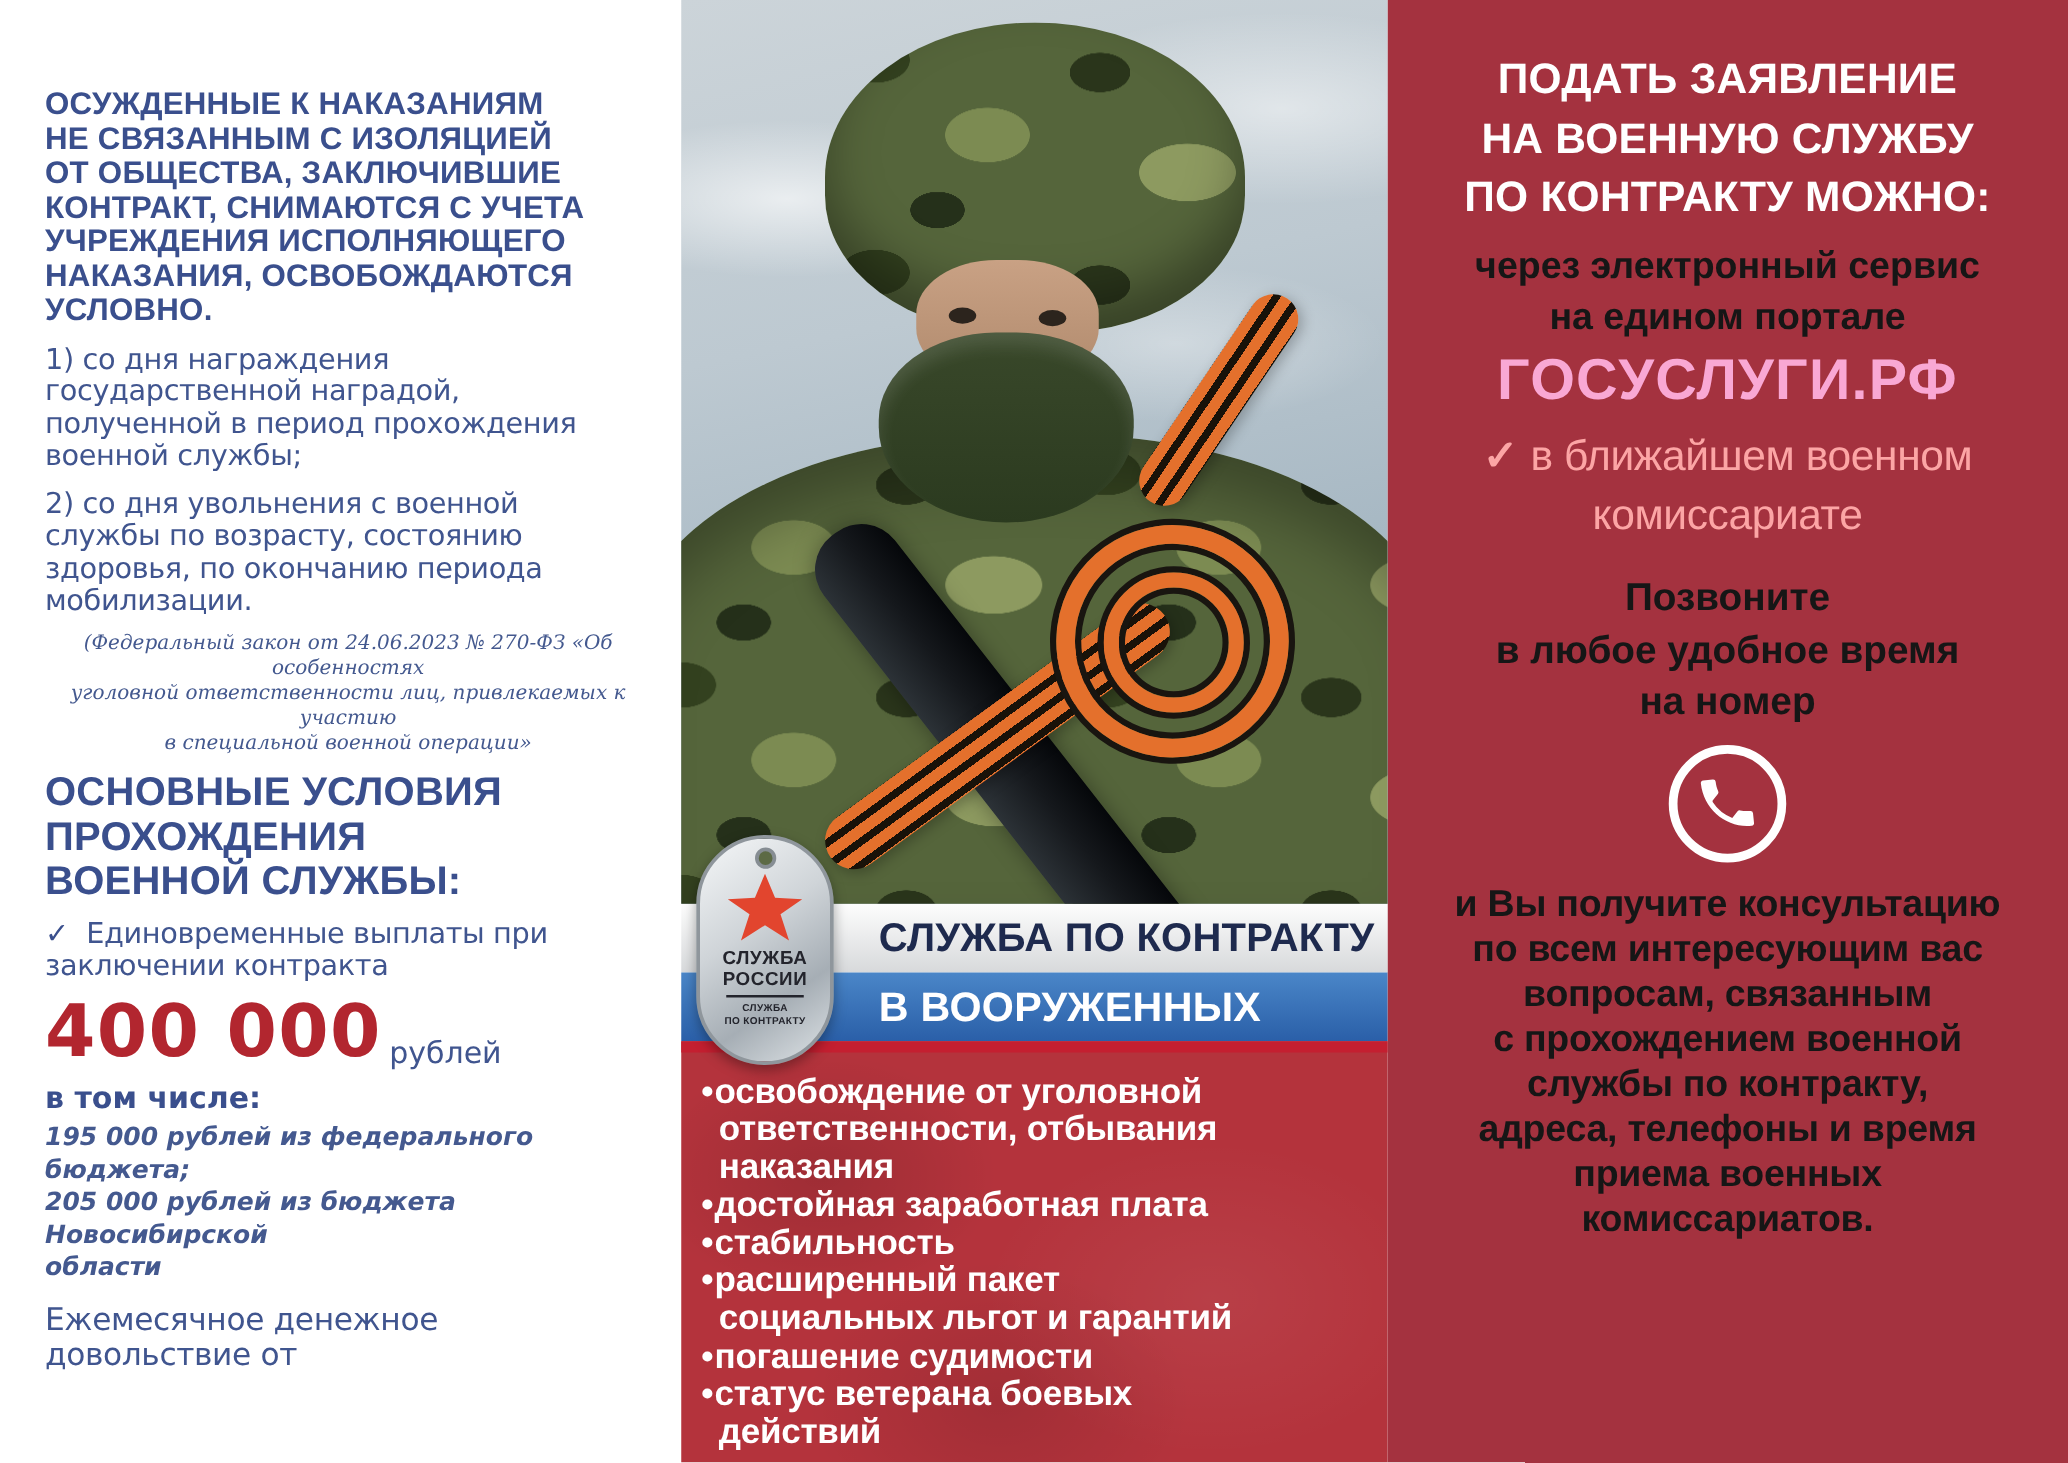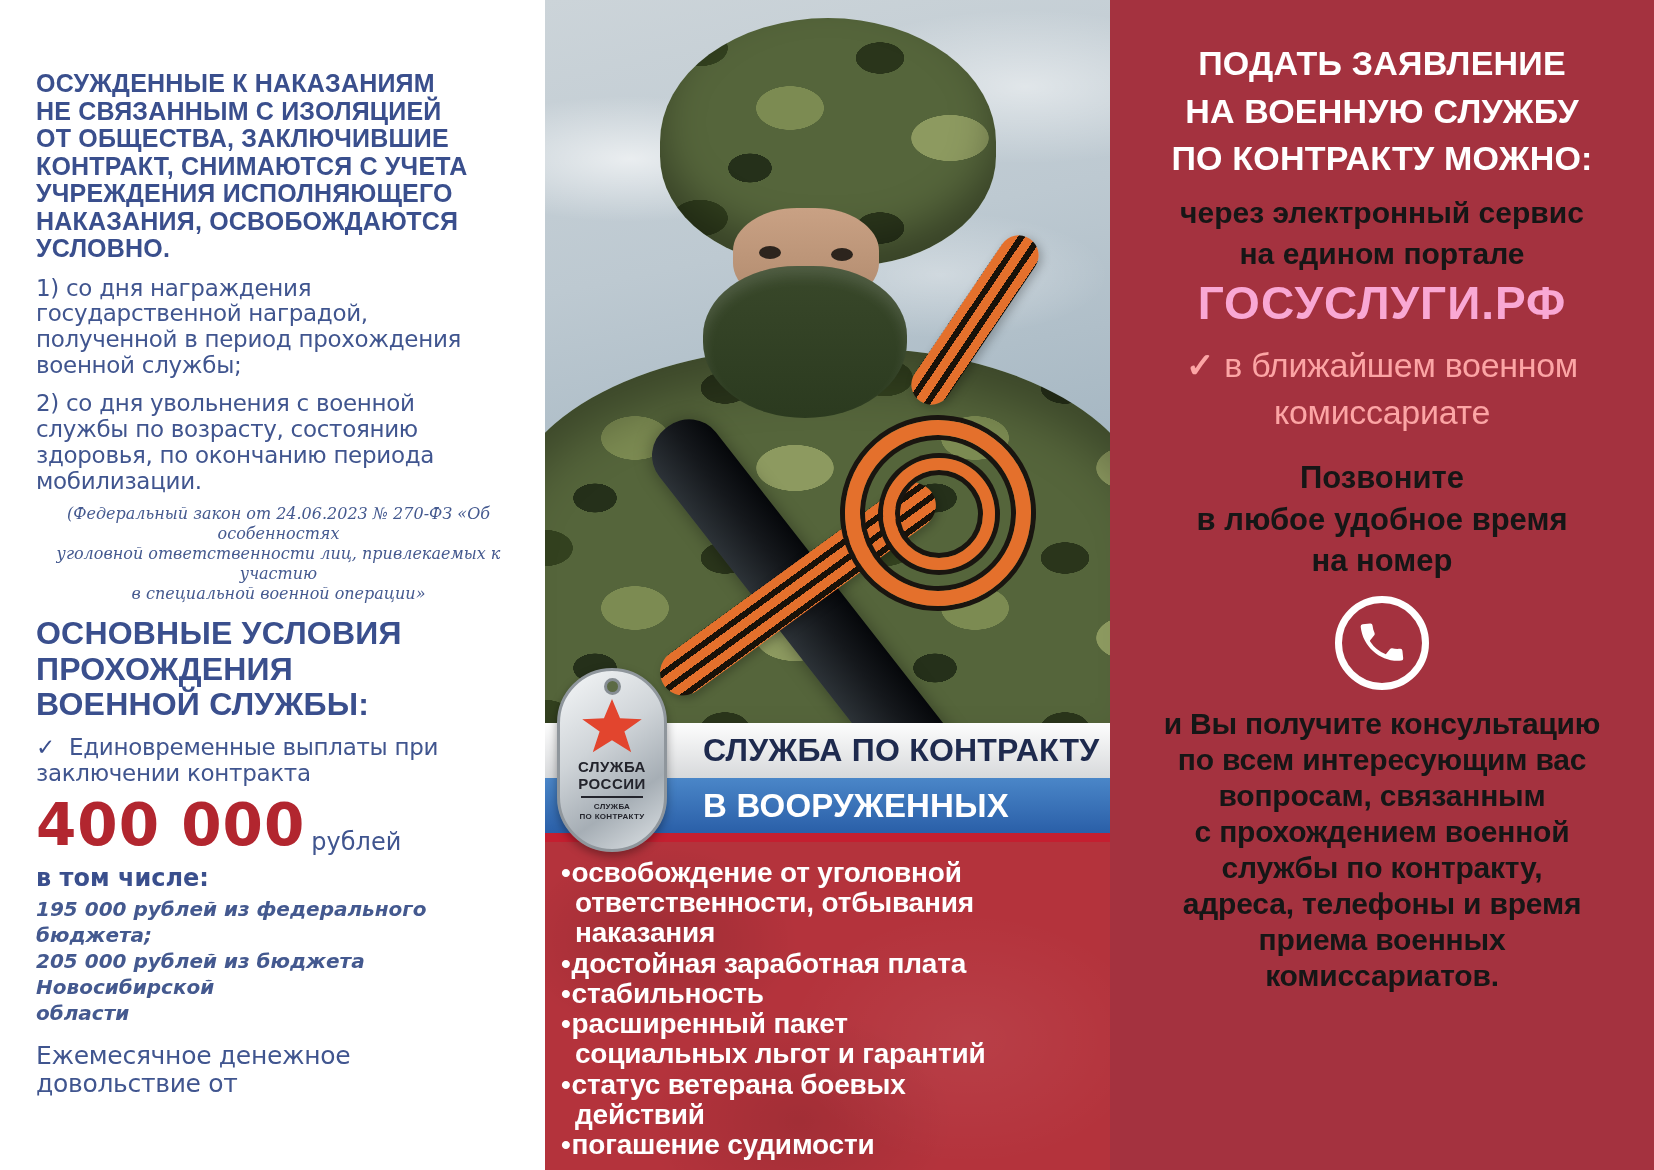--- a/index.html
+++ b/index.html
@@ -192,23 +192,23 @@
     <div class="flag-blue">В ВООРУЖЕННЫХ СИЛАХ</div>
     <div class="mid-panel">
       <ul>
         <li><span class="b">•</span><span class="txt">освобождение от уголовной
 ответственности, отбывания
 наказания</span></li>
         <li><span class="b">•</span><span class="txt">достойная заработная плата</span></li>
         <li><span class="b">•</span><span class="txt">стабильность</span></li>
         <li><span class="b">•</span><span class="txt">расширенный пакет
 социальных льгот и гарантий</span></li>
+        <li><span class="b">•</span><span class="txt">погашение судимости</span></li>
         <li><span class="b">•</span><span class="txt">статус ветерана боевых
 действий</span></li>
-        <li><span class="b">•</span><span class="txt">погашение судимости</span></li>
       </ul>
     </div>
   </section>
 
   <section class="col-right">
     <p class="r-head">ПОДАТЬ ЗАЯВЛЕНИЕ
 НА ВОЕННУЮ СЛУЖБУ
 ПО КОНТРАКТУ МОЖНО:</p>
     <p class="r-sub">через электронный сервис
 на едином портале</p>

